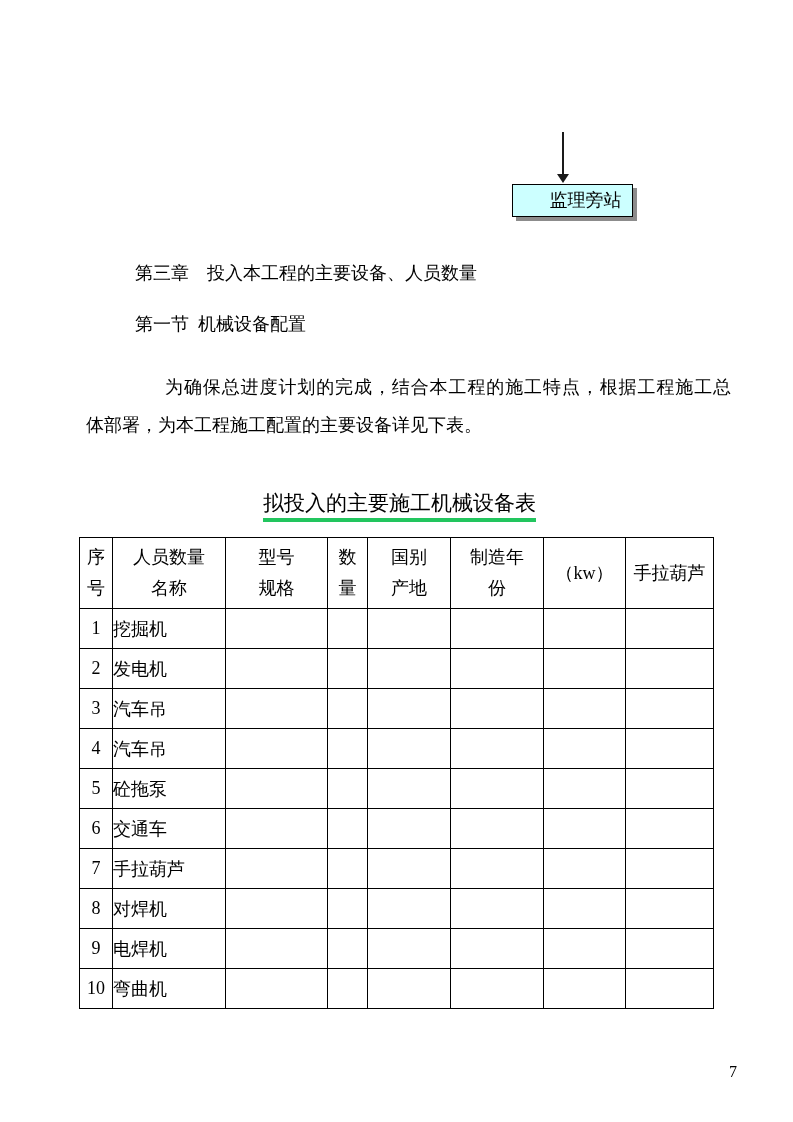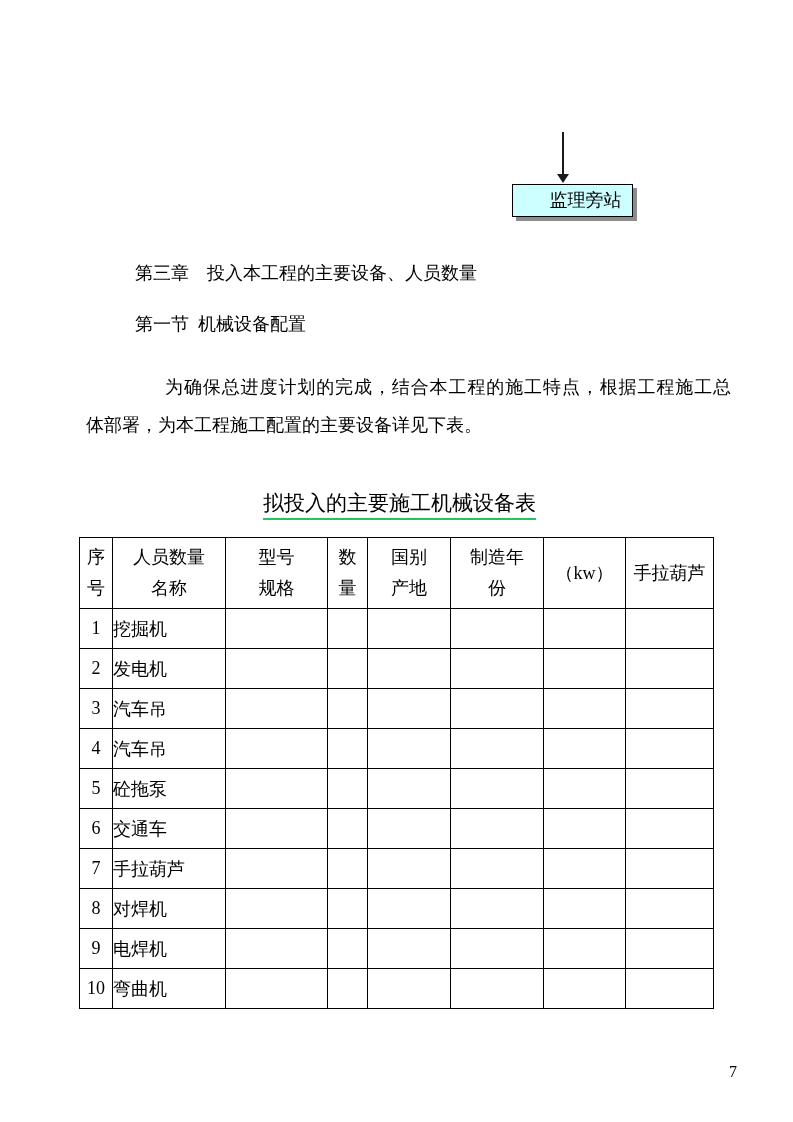--- a/index.html
+++ b/index.html
@@ -27,21 +27,21 @@
 
   
   .chapter{left:135px;top:261px;font-size:18px;white-space:pre;}
   .section{left:135px;top:312px;font-size:18px;white-space:pre;font-family:Liberation Serif, serif;}
   .para-line1{left:133px;top:375px;font-size:18px;letter-spacing:0.9px;white-space:nowrap;margin-left:32px;}
   .para-line2{left:86px;top:413px;font-size:18px;white-space:nowrap;}
 
   
   .tbl-title{
     left:263px;top:489px;font-size:21px;white-space:nowrap;
-    border-bottom:2px solid #22c55e;padding-bottom:1px;
+    border-bottom:4px solid #22c55e;padding-bottom:1px;
   }
 
   
   .equip-table-wrap{left:79px;top:537px;}
   table.equip{border-collapse:collapse;table-layout:fixed;width:634px;}
   table.equip th,table.equip td{
     border:1px solid #000;padding:0;font-weight:normal;
     font-size:18px;color:#000;overflow:hidden;
   }
   table.equip thead tr{height:71px;}

